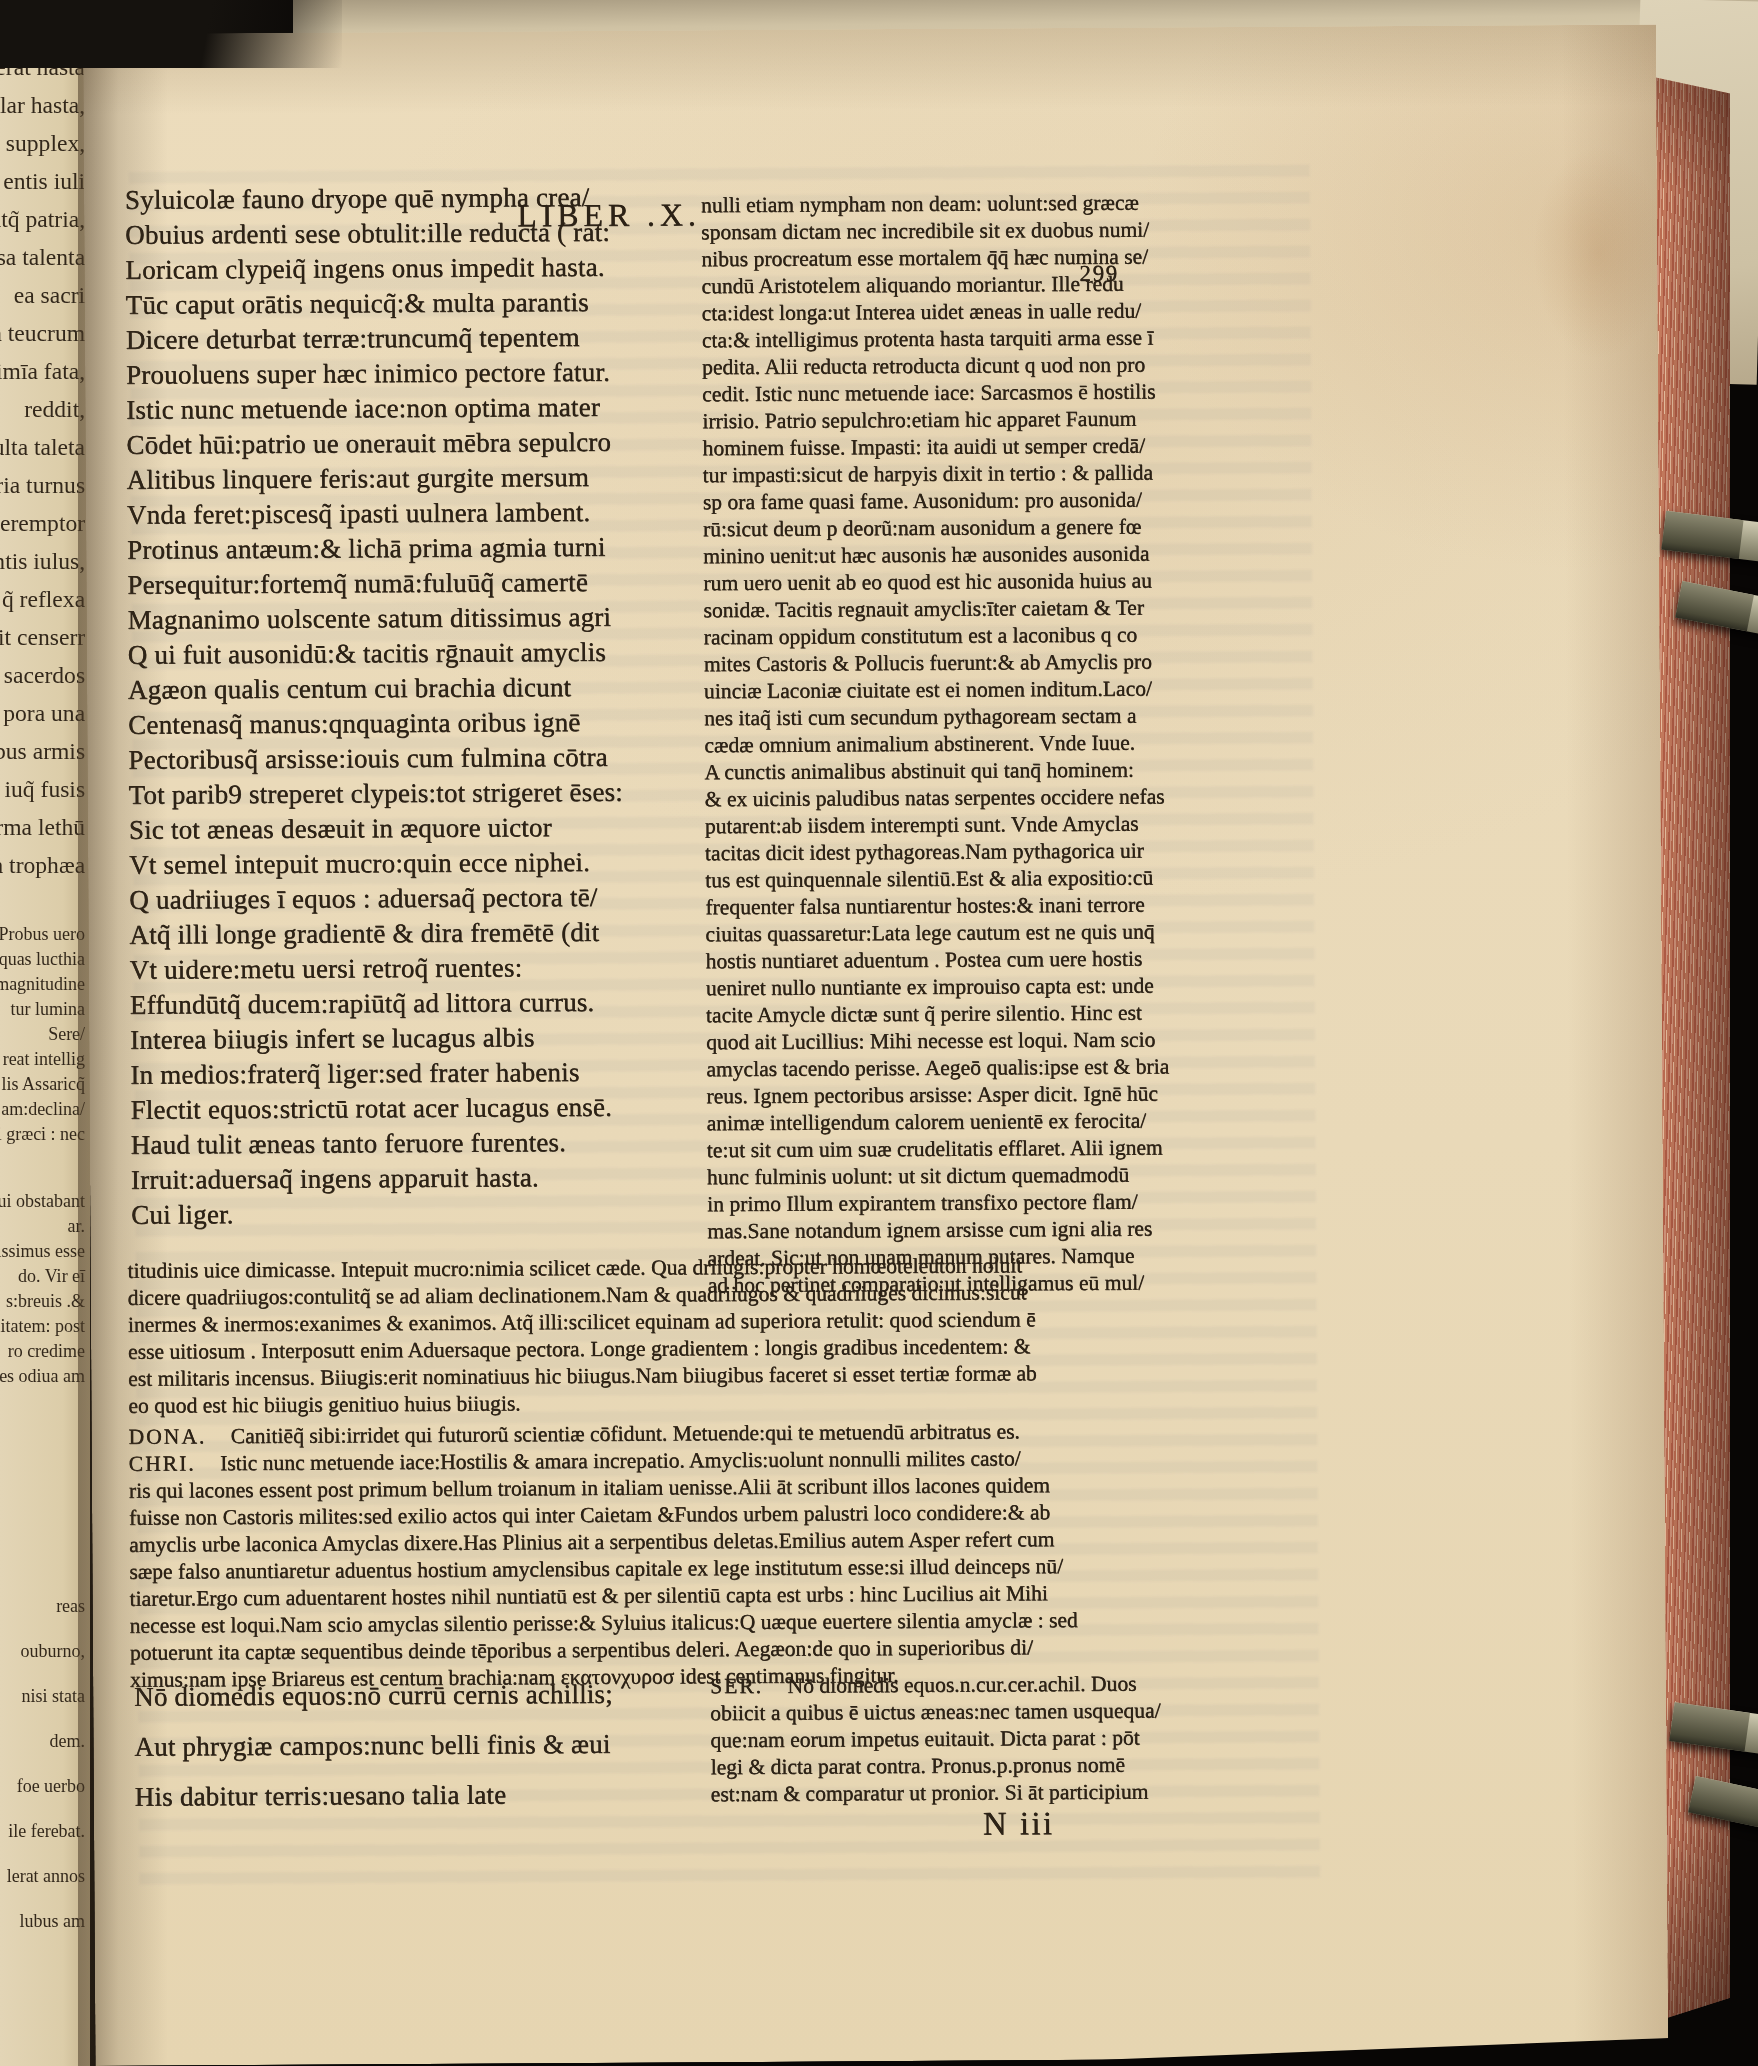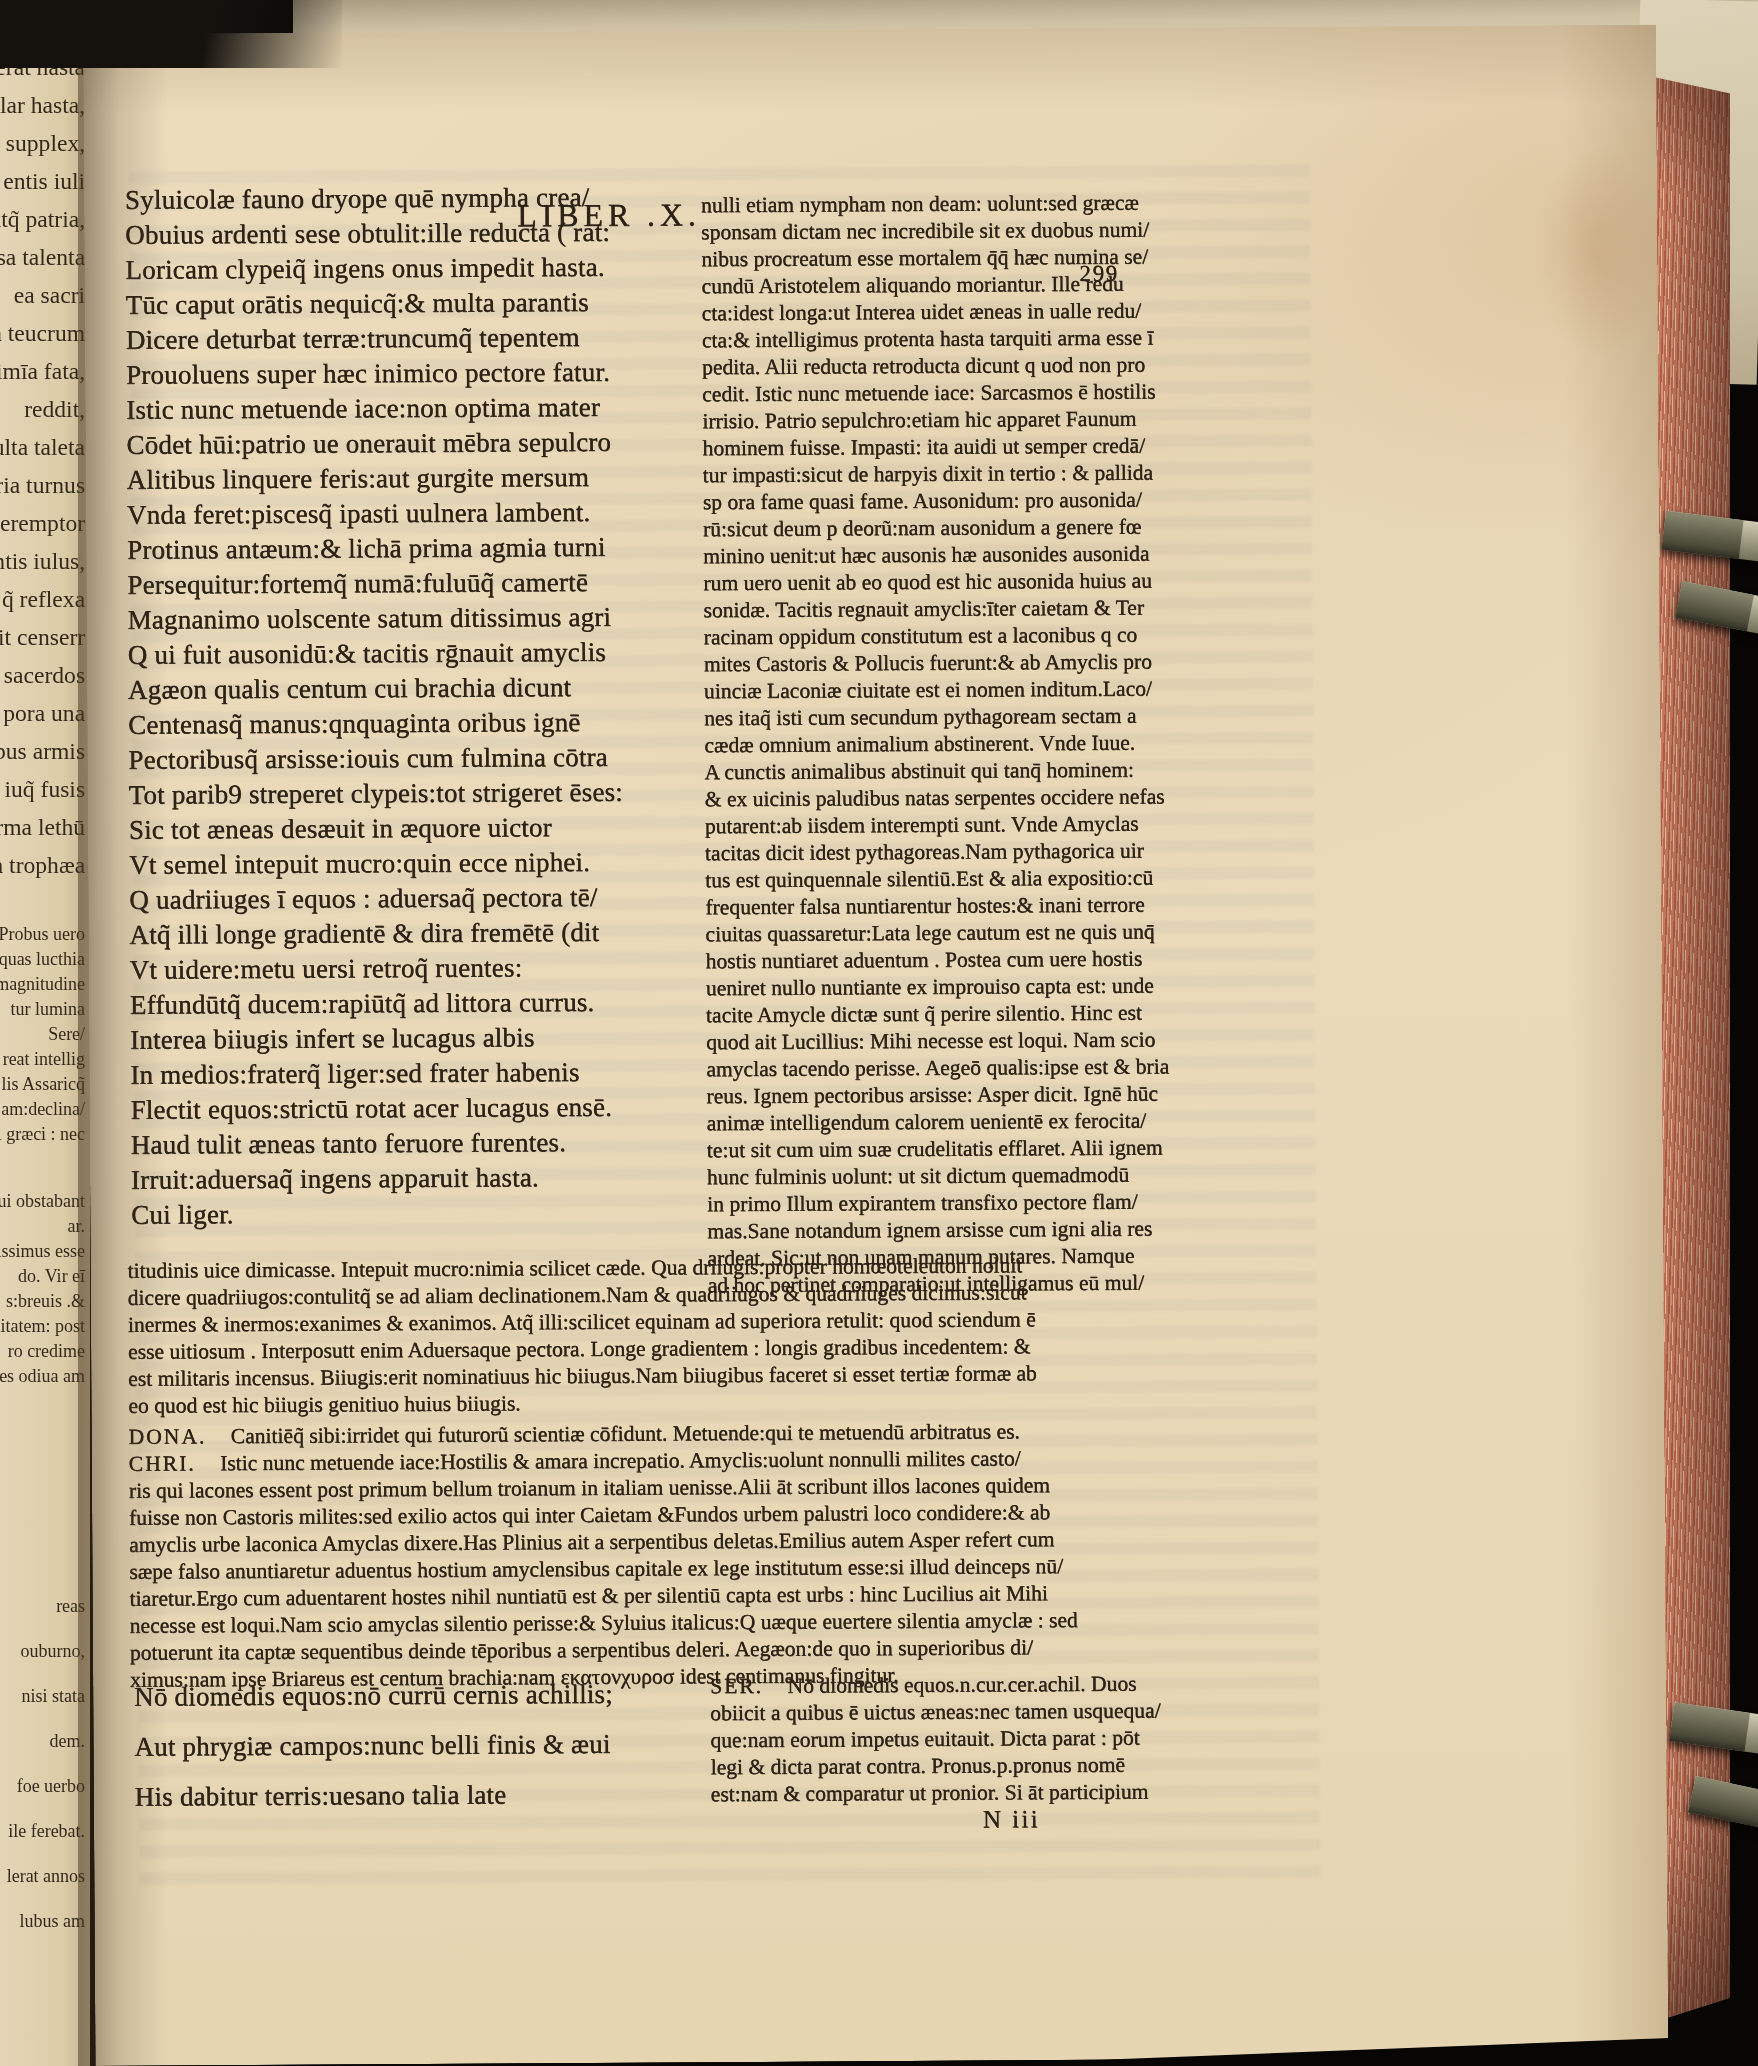--- a/index.html
+++ b/index.html
@@ -62,21 +62,21 @@
   .poem{font-size:27px;line-height:35px;letter-spacing:0.2px;}
   .poem-top{left:41px;top:149px;}
   .poem-bottom{left:41px;top:1638px;line-height:50px;}
   .comm{font-size:21.6px;line-height:27px;}
   .comm-right{left:617px;top:162px;}
   .comm-full{left:37px;top:1224px;}
   .gloss{left:37px;top:1390px;font-size:21.6px;line-height:27px;}
   .chri-block{left:37px;top:1417px;}
   .gloss-label{letter-spacing:2px;margin-right:24.4px;}
   .ser-block{left:617px;top:1643px;}
-  .signature{left:889px;top:1777px;font-size:25px;letter-spacing:2.4px;}
+  .signature{left:889px;top:1777px;font-size:33px;letter-spacing:2.4px;}
 
   .stain{position:absolute;left:1449px;top:122px;width:130px;height:212px;border-radius:50%;
     background:radial-gradient(closest-side,rgba(170,120,70,.22),rgba(0,0,0,0));pointer-events:none;}
 
   
   .clasp{position:absolute;height:39px;
     background:linear-gradient(180deg,#d0cbb2 0%,#a5a289 45%,#73705a 100%);
     box-shadow:0 4.9px 8.1px rgba(0,0,0,.7);}
   .clasp:before{content:"";position:absolute;left:0;top:0;width:38%;height:100%;
     background:linear-gradient(180deg,#8b8870,#4a4937 80%,#2e2d22);}

